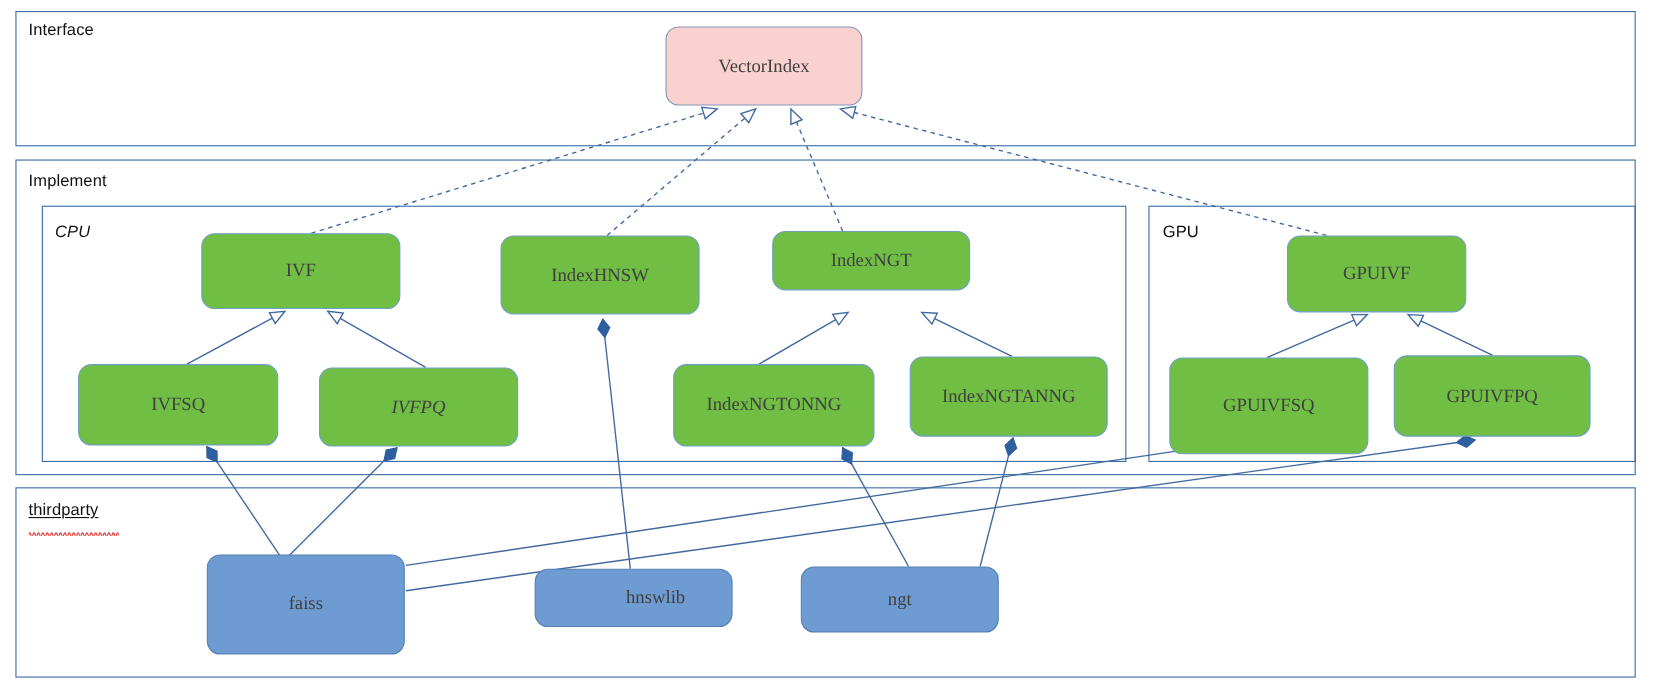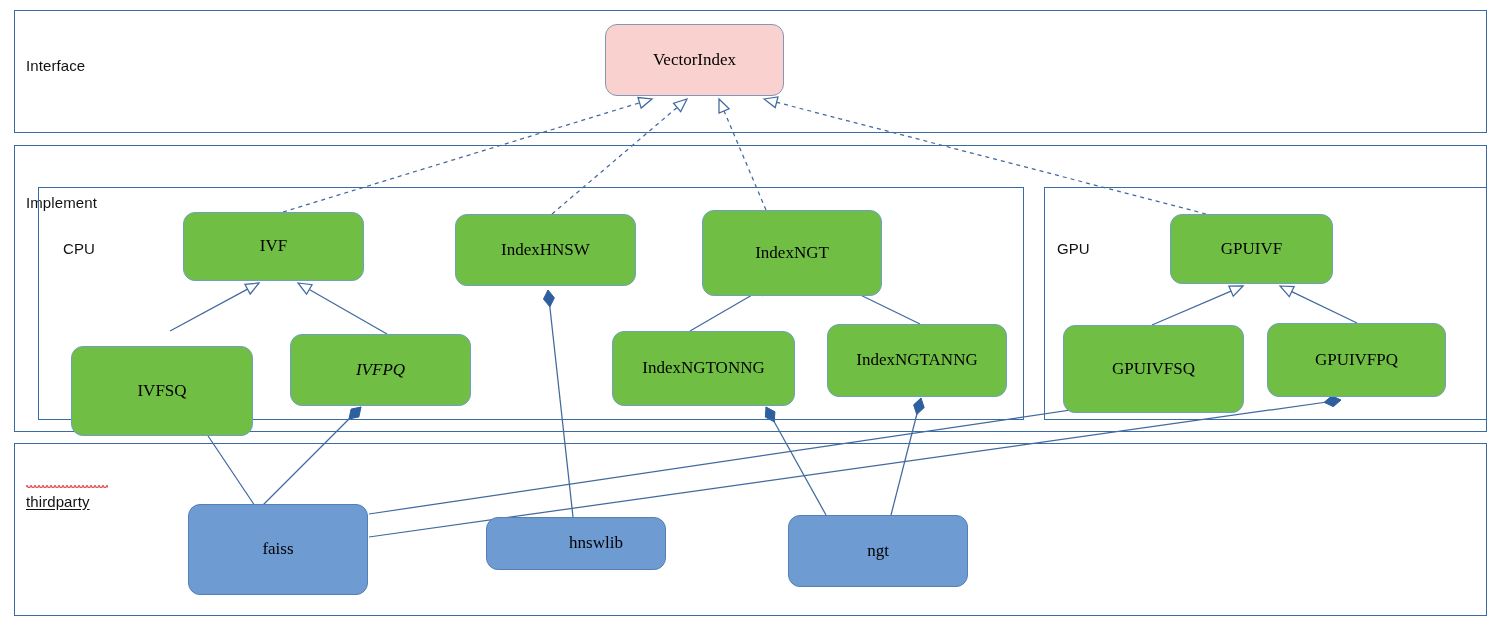--- a/index.html
+++ b/index.html
@@ -27,21 +27,20 @@
   .package.sub {
     border: 1.2px solid #3A6BA5;
   }
   .package-label {
     position: absolute;
     font-family: "Liberation Sans", sans-serif;
     font-size: 15px;
     color: #111111;
     white-space: nowrap;
     letter-spacing: 0.1px;
-    margin-top: 38px;
   }
   .package-label.sub {
     font-size: 15px;
   }
   .package-label.spellcheck {
     text-decoration: underline;
     text-decoration-color: #111111;
     text-underline-offset: 2px;
   }
   .squiggle {
@@ -52,21 +51,21 @@
   
   .node {
     position: absolute;
     box-sizing: border-box;
     border-radius: 12px;
     display: flex;
     align-items: center;
     justify-content: center;
     font-family: "Liberation Serif", serif;
     font-size: 17px;
-    color: #000000;
+    color: #404040;
     text-align: center;
     line-height: 1.1;
     border: 1.3px solid #4372AD;
   }
   .node.iface {
     background: #F9D2D0;
     border-color: #8496B8;
   }
   .node.impl {
     background: #70BE44;
@@ -161,41 +160,41 @@
         <line x1="891" y1="515" x2="921" y2="398" stroke="#41699F" stroke-width="1.25"></line>
         <polygon points="921,398 924.2164607859668,407.59970728784674 916.777619045449,414.4672857227488 913.5611582594822,404.86757843490204" fill="#2E5F9E" stroke="#2E5F9E" stroke-width="1"></polygon>
       </g>
     </svg>
 
 <div class="package" style="left: 14px; top: 10px; width: 1473px; height: 123px; border-color: rgb(58, 107, 165);"></div>
     <div class="package-label" style="left: 26px; top: 19px;">Interface</div>
     <div class="package" style="left: 14px; top: 145px; width: 1473px; height: 287px; border-color: rgb(58, 107, 165);"></div>
     <div class="package-label" style="left: 26px; top: 156px;">Implement</div>
     <div class="package sub" style="left: 38px; top: 187px; width: 986px; height: 233px; border-color: rgb(58, 107, 165);"></div>
-    <div class="package-label sub" style="left: 63px; top: 202px;">CPU</div>
+    <div class="package-label sub" style="left: 50px; top: 202px; font-style: italic;">CPU</div>
     <div class="package sub" style="left: 1044px; top: 187px; width: 443px; height: 233px; border-color: rgb(58, 107, 165);"></div>
     <div class="package-label sub" style="left: 1057px; top: 202px;">GPU</div>
     <div class="package" style="left: 14px; top: 443px; width: 1473px; height: 173px; border-color: rgb(58, 107, 165);"></div>
     <div class="package-label spellcheck" style="left: 26px; top: 455px;">thirdparty</div>
     <div class="squiggle" style="left: 26px; top: 474px; width: 82px;"><svg width="82" height="5" viewBox="0 0 82 5" xmlns="http://www.w3.org/2000/svg">
         <path d="M0 4 q 1 -3 2 0 q 1 3 2 0 q 1 -3 2 0 q 1 3 2 0 q 1 -3 2 0 q 1 3 2 0 q 1 -3 2 0 q 1 3 2 0 q 1 -3 2 0 q 1 3 2 0 q 1 -3 2 0 q 1 3 2 0 q 1 -3 2 0 q 1 3 2 0 q 1 -3 2 0 q 1 3 2 0 q 1 -3 2 0 q 1 3 2 0 q 1 -3 2 0 q 1 3 2 0 q 1 -3 2 0 q 1 3 2 0 q 1 -3 2 0 q 1 3 2 0 q 1 -3 2 0 q 1 3 2 0 q 1 -3 2 0 q 1 3 2 0 q 1 -3 2 0 q 1 3 2 0 q 1 -3 2 0 q 1 3 2 0 q 1 -3 2 0 q 1 3 2 0 q 1 -3 2 0 q 1 3 2 0 q 1 -3 2 0 q 1 3 2 0 q 1 -3 2 0 q 1 3 2 0 q 1 -3 2 0 q 1 3 2 0 " fill="none" stroke="#E03030" stroke-width="1.1"></path>
       </svg></div>
     <div class="node iface" style="left: 605px; top: 24px; width: 179px; height: 72px;">
       <span>VectorIndex</span>
     </div>
     <div class="node impl" style="left: 183px; top: 212px; width: 181px; height: 69px;">
       <span>IVF</span>
     </div>
     <div class="node impl" style="left: 455px; top: 214px; width: 181px; height: 72px;">
       <span>IndexHNSW</span>
     </div>
-    <div class="node impl" style="left: 702px; top: 210px; width: 180px; height: 86px;">
+    <div class="node impl" style="left: 702px; top: 210px; width: 180px; height: 54px;">
       <span>IndexNGT</span>
     </div>
-    <div class="node impl" style="left: 71px; top: 346px; width: 182px; height: 90px;">
+    <div class="node impl" style="left: 71px; top: 331px; width: 182px; height: 74px;">
       <span>IVFSQ</span>
     </div>
     <div class="node impl" style="left: 290px; top: 334px; width: 181px; height: 72px; font-style: italic;">
       <span>IVFPQ</span>
     </div>
     <div class="node impl" style="left: 612px; top: 331px; width: 183px; height: 75px;">
       <span>IndexNGTONNG</span>
     </div>
     <div class="node impl" style="left: 827px; top: 324px; width: 180px; height: 73px;">
       <span>IndexNGTANNG</span>
@@ -208,16 +207,16 @@
     </div>
     <div class="node impl" style="left: 1267px; top: 323px; width: 179px; height: 74px;">
       <span>GPUIVFPQ</span>
     </div>
     <div class="node third" style="left: 188px; top: 504px; width: 180px; height: 91px;">
       <span>faiss</span>
     </div>
     <div class="node third" style="left: 486px; top: 517px; width: 180px; height: 53px; padding-left: 40px;">
       <span>hnswlib</span>
     </div>
-    <div class="node third" style="left: 788px; top: 515px; width: 180px; height: 72px;">
+    <div class="node third" style="left: 728px; top: 515px; width: 180px; height: 60px;">
       <span>ngt</span>
     </div>
   </div>
 
 </body></html>

